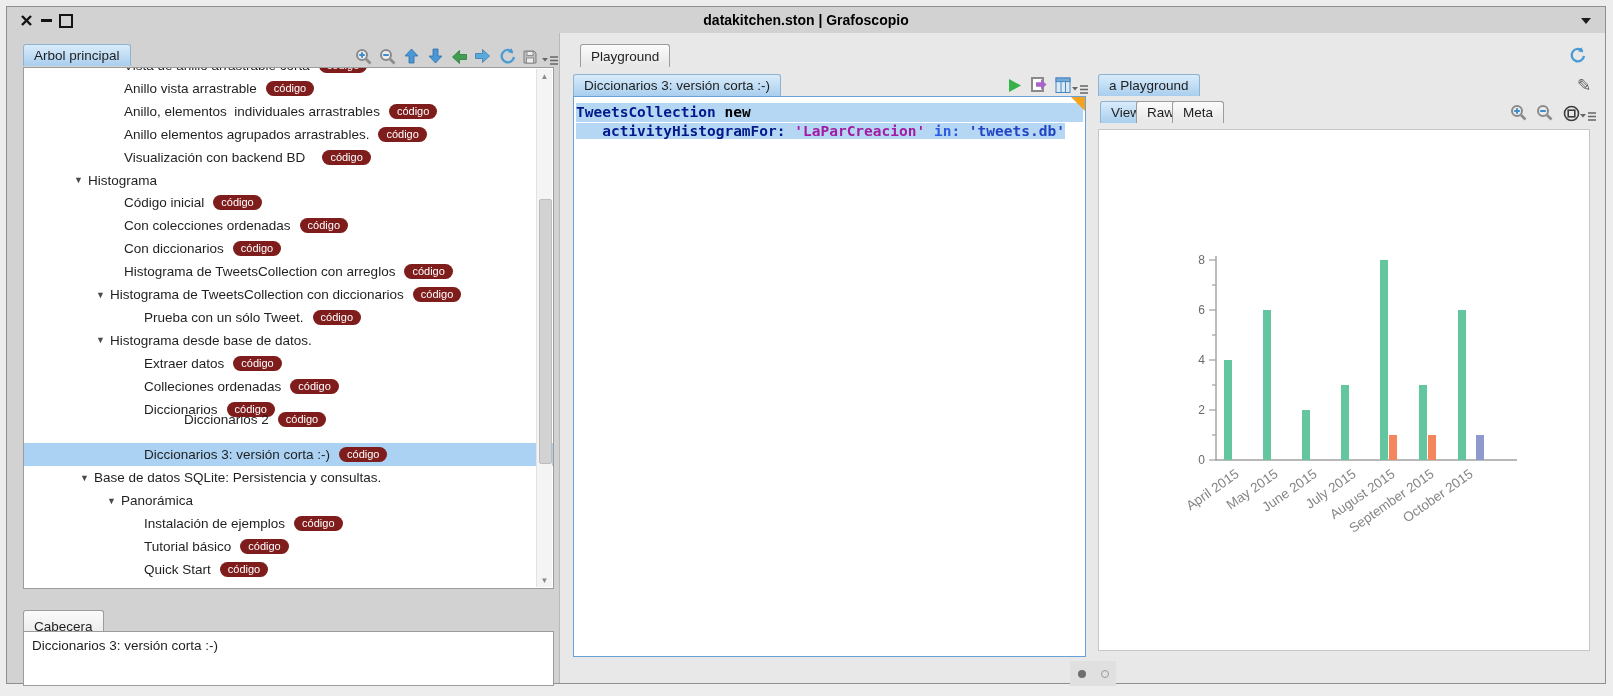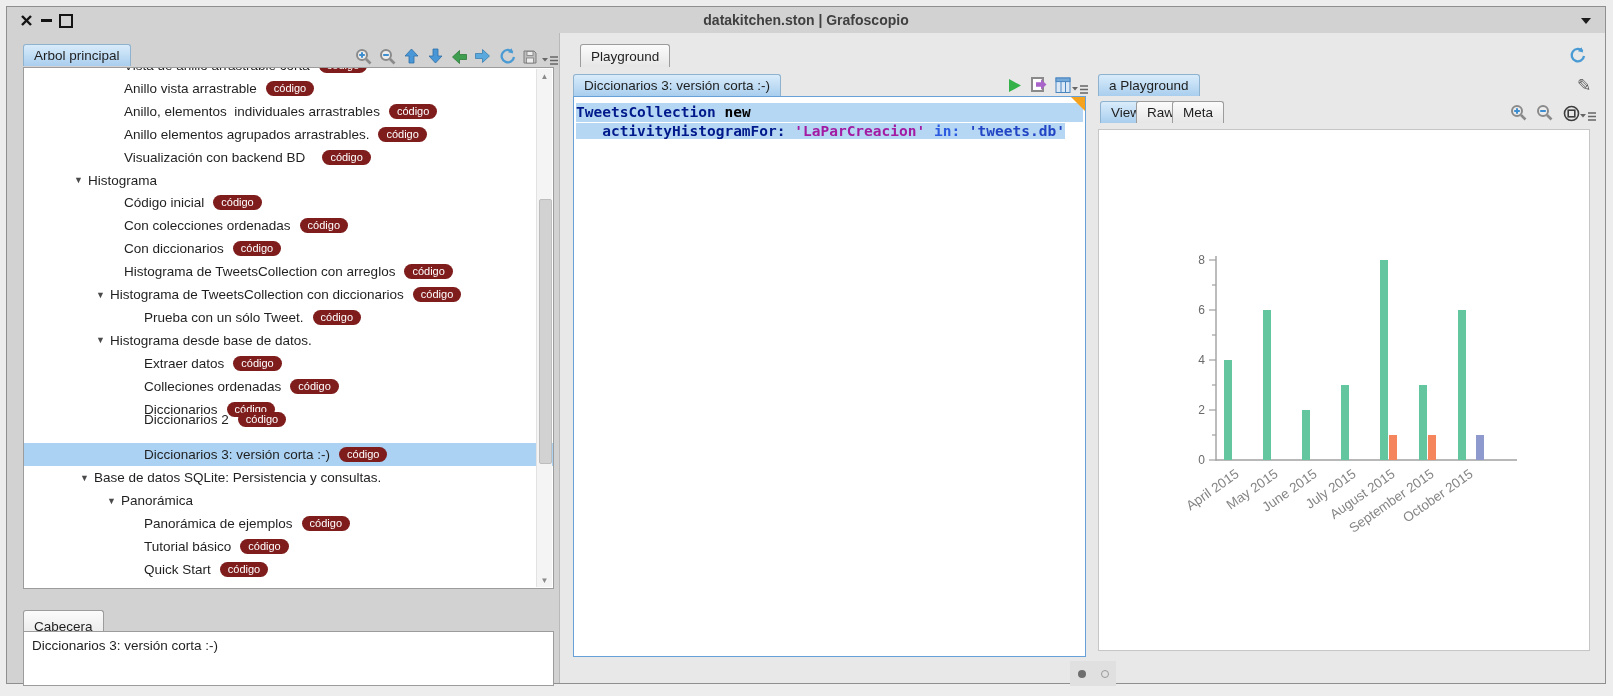--- a/index.html
+++ b/index.html
@@ -1,21 +1,21 @@
 <!DOCTYPE html>
 <html><head>
 <meta charset="utf-8">
 <style>
   html,body{margin:0;padding:0;}
   body{width:1613px;height:696px;background:#ededed;font-family:"Liberation Sans",sans-serif;position:relative;overflow:hidden;}
   #window{left:6px;top:6px;width:1598px;height:676px;background:#d2d2d2;border:1px solid #8f8f8f;position:absolute;}
   
   #titlebar{left:0;top:0;right:0;height:26px;position:absolute;}
   .winbtn{position:absolute;top:7px;width:14px;height:13px;display:flex;align-items:center;justify-content:center;cursor:pointer;}
-  #title-text{position:absolute;left:0;right:0;top:5px;text-align:center;font-size:14px;color:#404040;font-weight:600;}
+  #title-text{position:absolute;left:0;right:0;top:5px;text-align:center;font-size:14px;color:#000000;font-weight:600;}
   #title-menu{position:absolute;right:14px;top:11px;width:0;height:0;border-left:5px solid transparent;border-right:5px solid transparent;border-top:6px solid #1c1c1c;}
   
   .tab{position:absolute;height:22px;padding:0 10px;display:flex;align-items:center;font-size:13.5px;color:#1e1e1e;background:linear-gradient(#fbfbfb,#e6e6e6);border:1px solid #9c9c9c;border-bottom:none;border-radius:3px 3px 0 0;box-sizing:border-box;cursor:pointer;white-space:nowrap;}
   .tab.selected{background:linear-gradient(#d9ecfb,#a9ceee);border-color:#8fb2cf;}
   
   #main-region{left:552px;top:26px;right:0;bottom:0;position:absolute;background:#e8e8e8;border-left:1px solid #b9b9b9;}
   
   .whitebox{position:absolute;background:#fff;border:1px solid #9c9c9c;box-sizing:border-box;}
   
   .toolicon{position:absolute;width:20px;height:20px;display:flex;align-items:center;justify-content:center;cursor:pointer;}
@@ -194,38 +194,38 @@
           <span class="badge">código</span>
         </div>
         <div class="tree-row" style="top: 306.6px; padding-left: 120px;">
           <span class="label">Colleciones ordenadas</span>
           <span class="badge">código</span>
         </div>
         <div class="tree-row" style="top: 329.5px; padding-left: 120px;">
           <span class="label">Diccionarios</span>
           <span class="badge">código</span>
         </div>
-        <div class="tree-row" style="top: 340px; padding-left: 120px;">
+        <div class="tree-row" style="top: 340px; padding-left: 120px; margin-left: 40px;">
           <span class="label">Diccionarios 2</span>
           <span class="badge">código</span>
         </div>
         <div class="tree-row sel" style="top: 375.3px; padding-left: 120px;">
           <span class="label">Diccionarios 3: versión corta :-)</span>
           <span class="badge">código</span>
         </div>
         <div class="tree-row" style="top: 398.2px; padding-left: 56px;">
           <span class="arrow">▼</span>
           <span class="label">Base de datos SQLite: Persistencia y consultas.</span>
         </div>
         <div class="tree-row" style="top: 421.1px; padding-left: 83px;">
           <span class="arrow">▼</span>
           <span class="label">Panorámica</span>
         </div>
         <div class="tree-row" style="top: 444px; padding-left: 120px;">
-          <span class="label">Panorámica de ejemplos</span>
+          <span class="label">Instalación de ejemplos</span>
           <span class="badge">código</span>
         </div>
         <div class="tree-row" style="top: 466.9px; padding-left: 120px;">
           <span class="label">Tutorial básico</span>
           <span class="badge">código</span>
         </div>
         <div class="tree-row" style="top: 489.8px; padding-left: 120px;">
           <span class="label">Quick Start</span>
           <span class="badge">código</span>
         </div>

